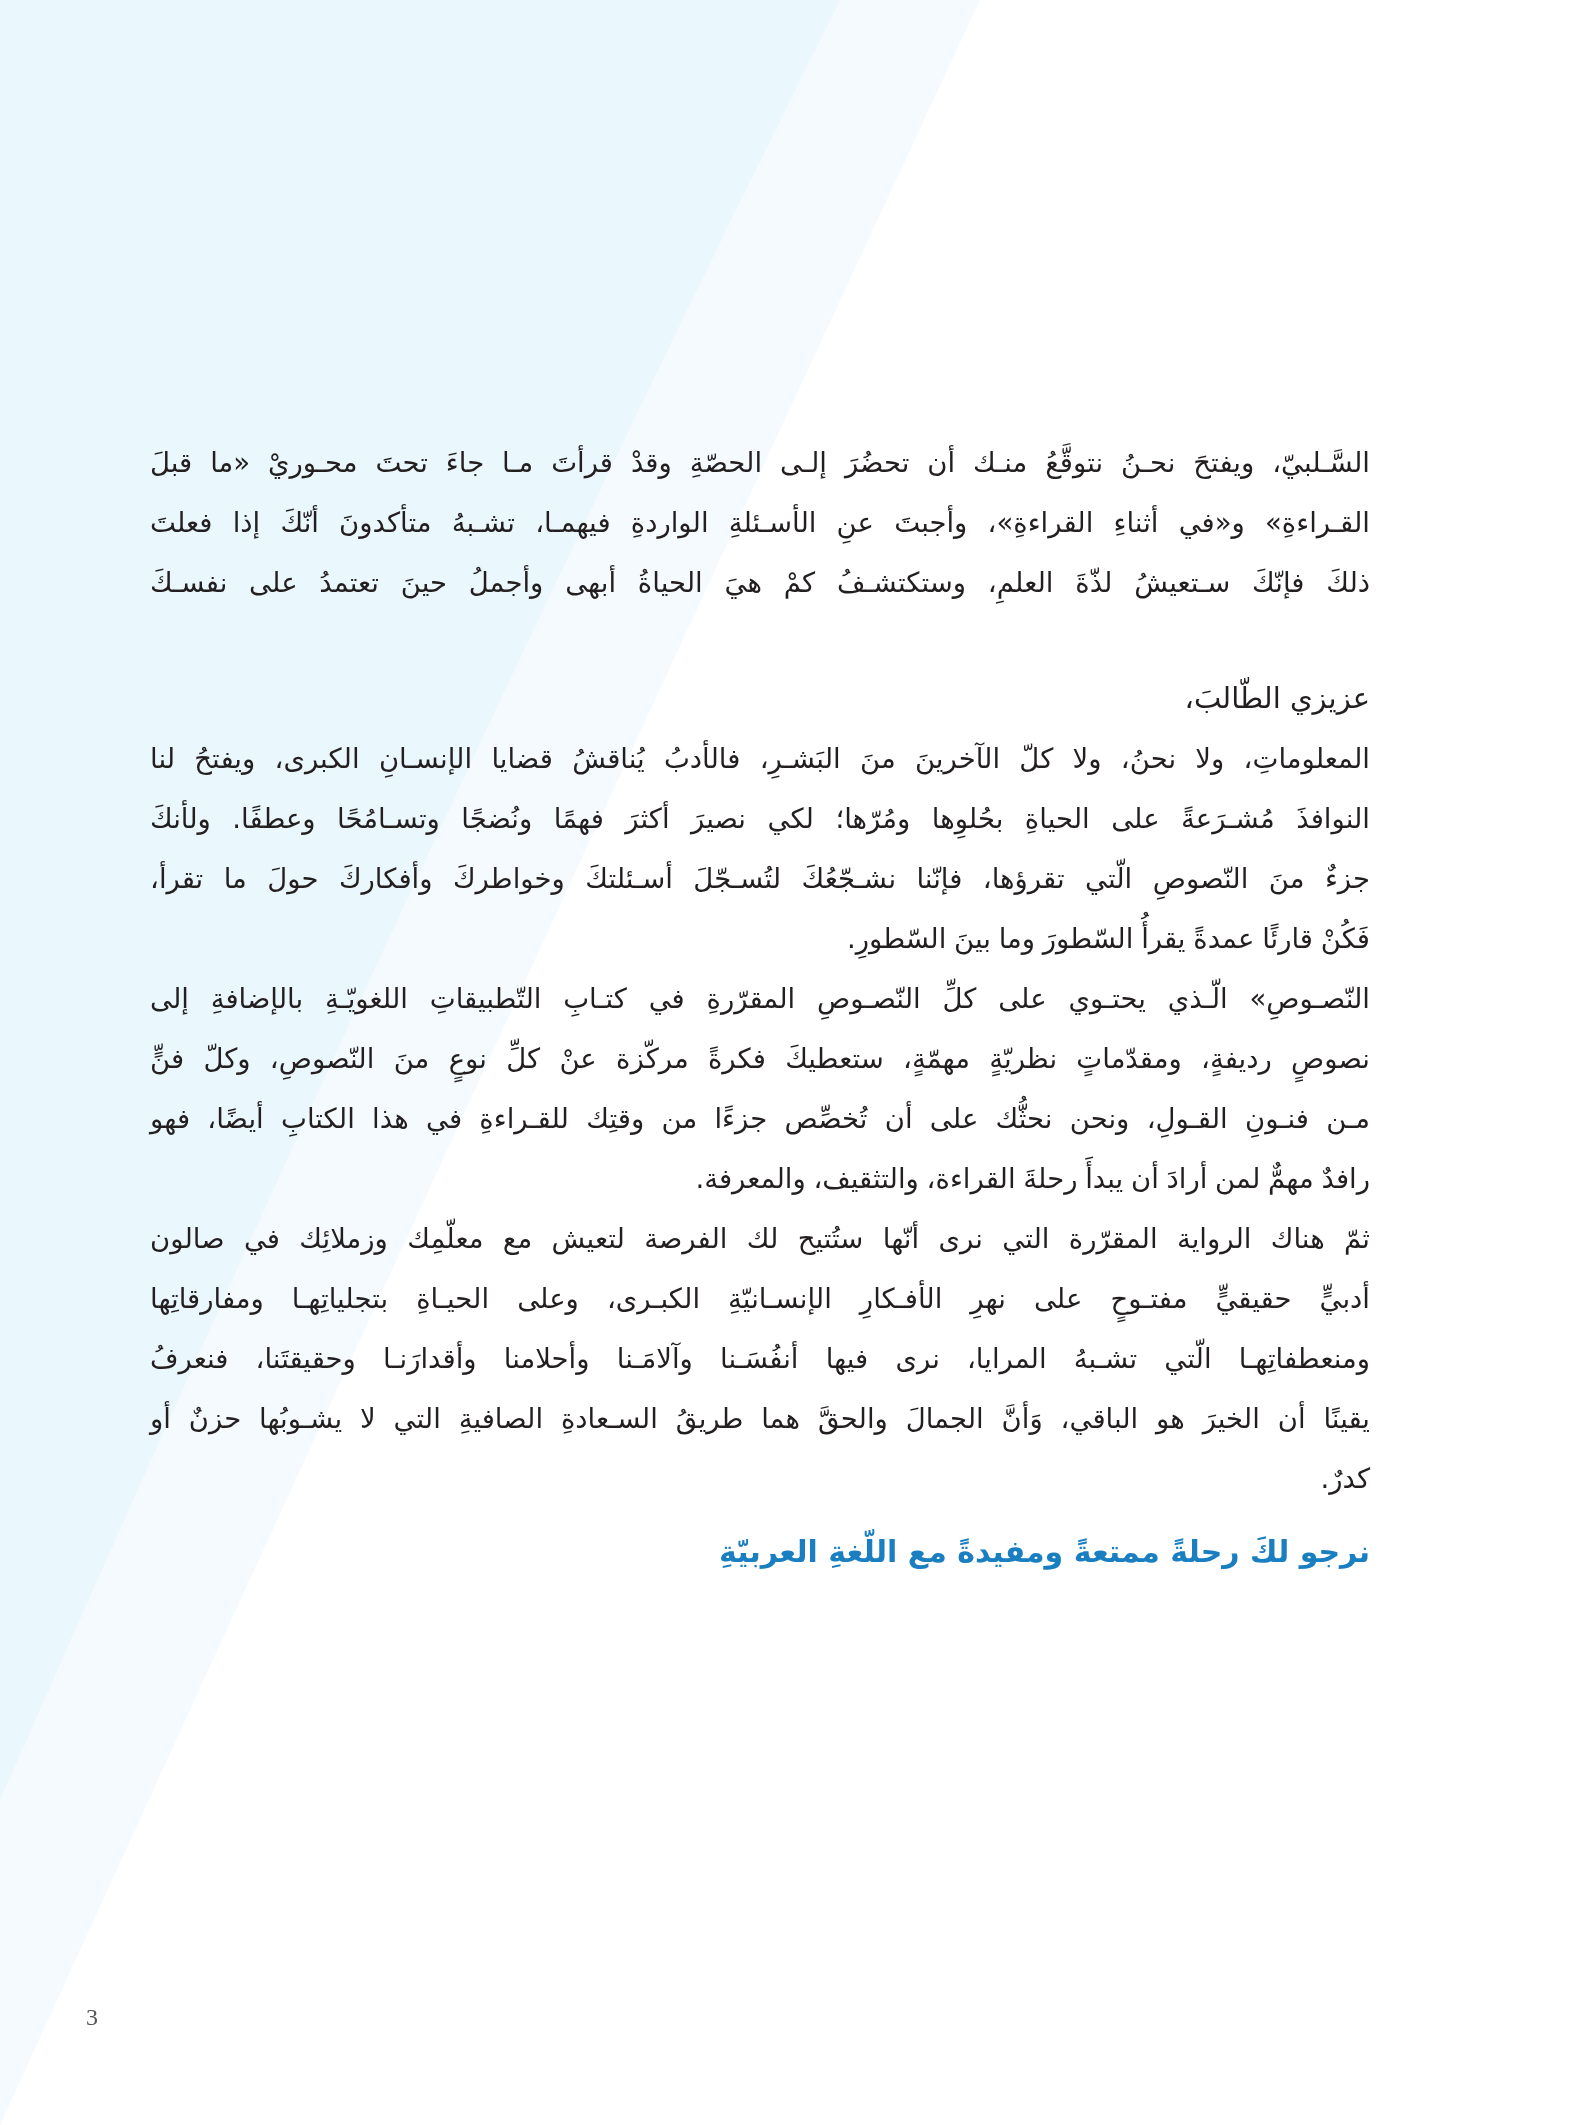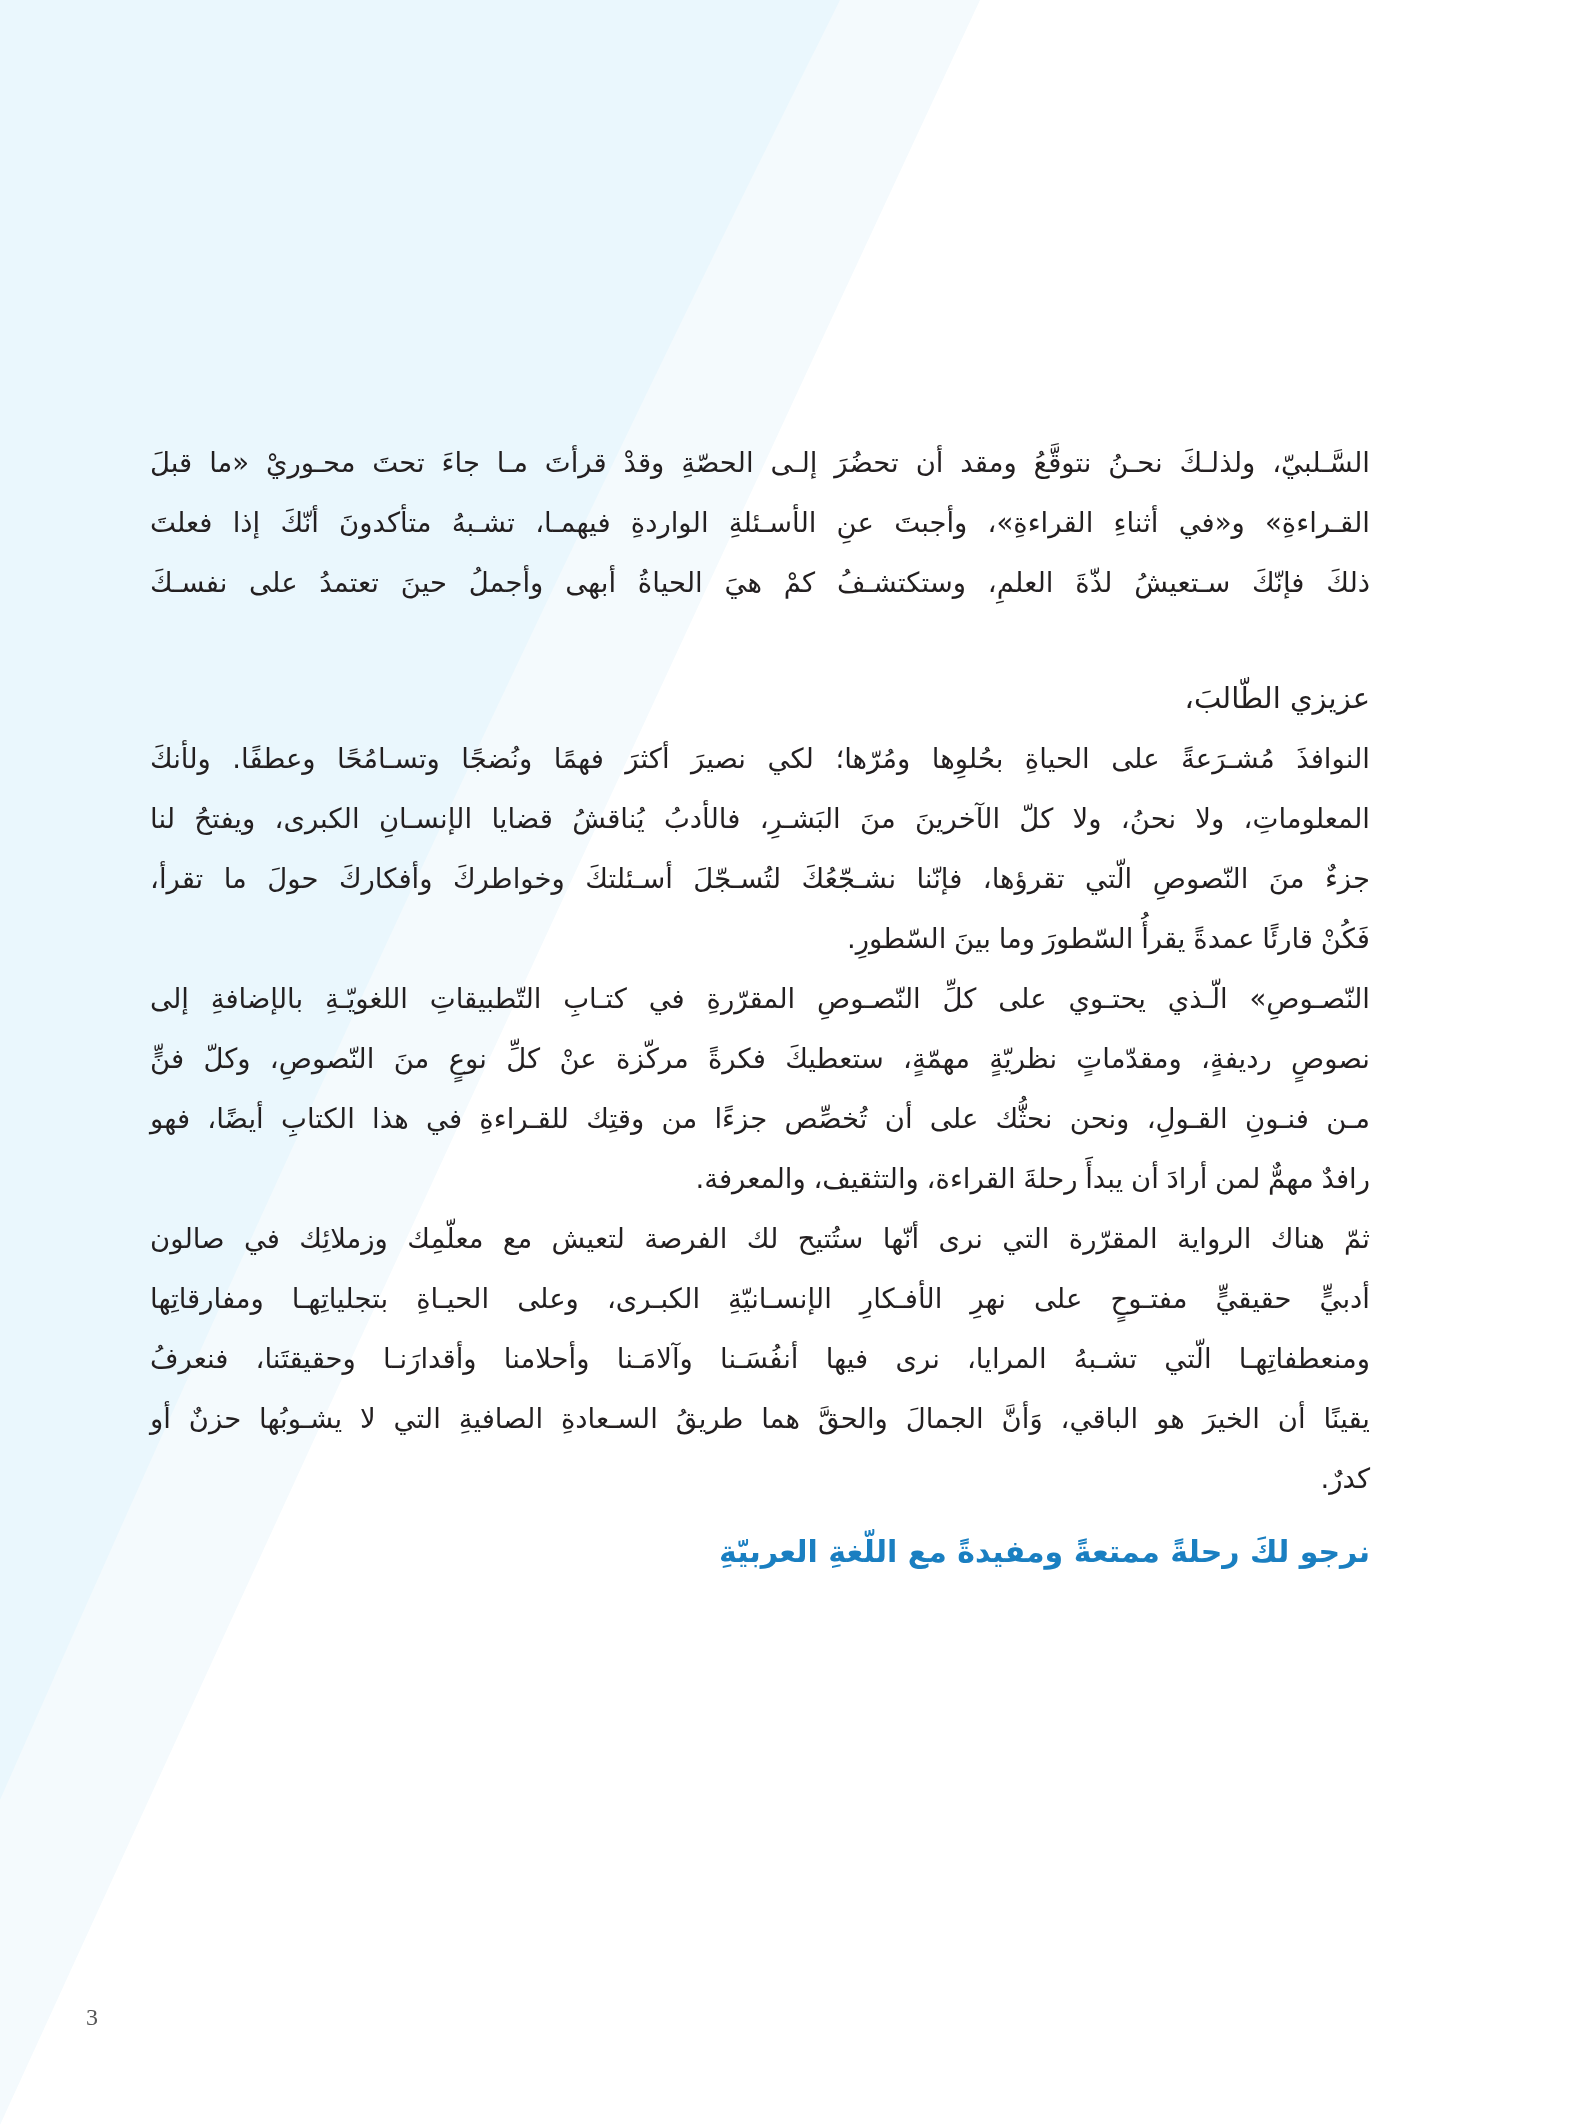--- a/index.html
+++ b/index.html
@@ -75,30 +75,30 @@
 </head>
 <body>
 
 <svg class="bg-decor" viewBox="0 0 1572 2125" preserveAspectRatio="none">
   <path d="M0,0 L980,0 Q560,900 0,2125 Z" fill="#f4fafd"></path>
   <path d="M0,0 L840,0 Q440,800 0,1800 Z" fill="#eaf7fd"></path>
 </svg>
 
 <main class="content">
   <p class="para">
-    <span class="line">السَّـلبيّ، ولذلـكَ نحـنُ نتوقَّعُ ومقد أن تحضُرَ إلـى الحصّةِ وقدْ قرأتَ مـا جاءَ تحتَ محـوريْ «ما قبلَ</span>
+    <span class="line">السَّـلبيّ، ويفتحَ نحـنُ نتوقَّعُ منـك أن تحضُرَ إلـى الحصّةِ وقدْ قرأتَ مـا جاءَ تحتَ محـوريْ «ما قبلَ</span>
     <span class="line">القـراءةِ» و«في أثناءِ القراءةِ»، وأجبتَ عنِ الأسـئلةِ الواردةِ فيهمـا، تشـبهُ متأكدونَ أنّكَ إذا فعلتَ</span>
     <span class="line">ذلكَ فإنّكَ سـتعيشُ لذّةَ العلمِ، وستكتشـفُ كمْ هيَ الحياةُ أبهى وأجملُ حينَ تعتمدُ على نفسـكَ</span>
   </p>
 
   <h2 class="heading">عزيزي الطّالبَ،</h2>
 
   <p class="para">
+    <span class="line">المعلوماتِ، ولا نحنُ، ولا كلّ الآخرينَ منَ البَشـرِ، فالأدبُ يُناقشُ قضايا الإنسـانِ الكبرى، ويفتحُ لنا</span>
     <span class="line">النوافذَ مُشـرَعةً على الحياةِ بحُلوِها ومُرّها؛ لكي نصيرَ أكثرَ فهمًا ونُضجًا وتسـامُحًا وعطفًا. ولأنكَ</span>
-    <span class="line">المعلوماتِ، ولا نحنُ، ولا كلّ الآخرينَ منَ البَشـرِ، فالأدبُ يُناقشُ قضايا الإنسـانِ الكبرى، ويفتحُ لنا</span>
     <span class="line">جزءٌ منَ النّصوصِ الّتي تقرؤها، فإنّنا نشـجّعُكَ لتُسـجّلَ أسـئلتكَ وخواطركَ وأفكاركَ حولَ ما تقرأ،</span>
     <span class="line last">فَكُنْ قارئًا عمدةً يقرأُ السّطورَ وما بينَ السّطورِ.</span>
   </p>
 
   <p class="para">
     <span class="line">النّصـوصِ» الّـذي يحتـوي على كلِّ النّصـوصِ المقرّرةِ في كتـابِ التّطبيقاتِ اللغويّـةِ بالإضافةِ إلى</span>
     <span class="line">نصوصٍ رديفةٍ، ومقدّماتٍ نظريّةٍ مهمّةٍ، ستعطيكَ فكرةً مركّزة عنْ كلِّ نوعٍ منَ النّصوصِ، وكلّ فنٍّ</span>
     <span class="line">مـن فنـونِ القـولِ، ونحن نحثُّك على أن تُخصِّص جزءًا من وقتِك للقـراءةِ في هذا الكتابِ أيضًا، فهو</span>
     <span class="line last">رافدٌ مهمٌّ لمن أرادَ أن يبدأَ رحلةَ القراءة، والتثقيف، والمعرفة.</span>
   </p>

